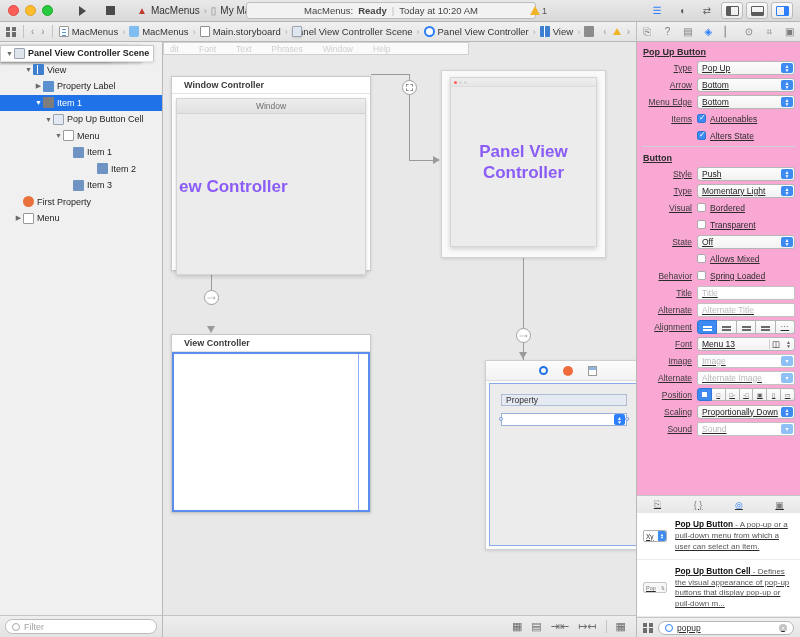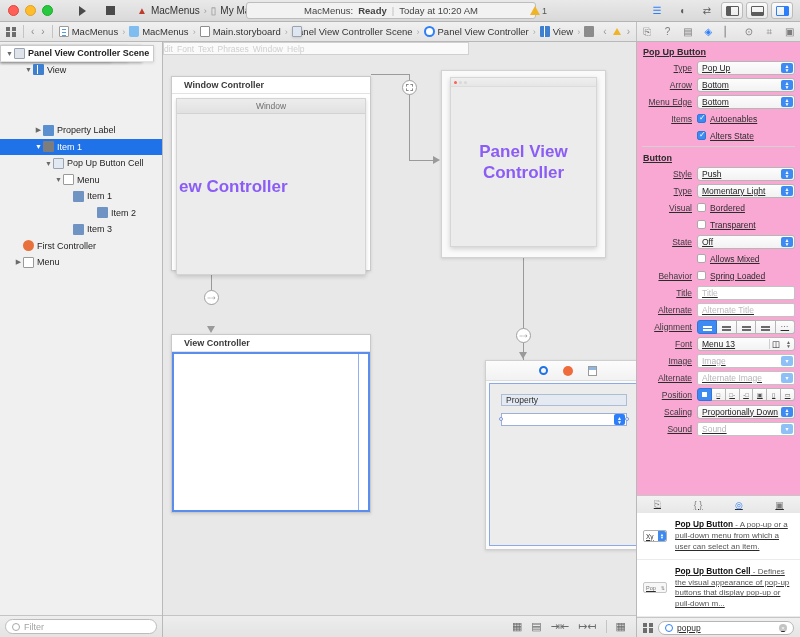--- a/index.html
+++ b/index.html
@@ -117,21 +117,21 @@
   .fcirc { width:8px;height:8px;border:1.2px solid #a9a9a9;border-radius:50%;flex:0 0 8px; }
 
   
   .canvaswrap { flex:1; position:relative; background:#e8e8e8; overflow:hidden; display:flex; flex-direction:column; min-width:0;}
   .canvas { flex:1; position:relative; overflow:hidden; }
   .cbottom { height:22px; flex:0 0 22px; border-top:1px solid #c4c4c4;
              background:linear-gradient(#eeeeee,#e3e3e3); display:flex; align-items:center; justify-content:flex-end; gap:9px; padding-right:10px; }
   .cbi { color:#6b6b6b; font-size:11px; display:flex; align-items:center; }
 
   .menubar-strip { position:absolute; left:0; top:0; width:306px; height:13px; background:#fafafa;
-                   border:1px solid #d0d0d0; display:flex; align-items:center; gap:4px; 
+                   border:1px solid #d0d0d0; display:flex; align-items:center; gap:20px; padding-left:6px;
                    font-size:8.5px; color:#cfcfcf; overflow:hidden; }
 
   .scene { position:absolute; background:#fff; border:1px solid #c9c9c9; box-shadow:0 1px 3px rgba(0,0,0,.12); }
   .scene .title { height:17px; display:flex; align-items:center; padding-left:12px;
                   font-size:9px; font-weight:bold; color:#3a3a3a; background:#fff; border-bottom:1px solid #e2e2e2;}
   .scene .body { background:#ececec; position:relative; }
   .ghost { position:absolute; inset:0; display:flex; align-items:center; justify-content:center;
            color:#8b5cf6; font-size:17px; font-weight:bold; text-align:center; line-height:1.25; }
 
   .win-scene { left:8px; top:34px; width:200px; height:195px; }
@@ -413,21 +413,21 @@
           <div class="orow" style="padding-left: 14px;">
             <span class="disc">▼</span>
             <span class="oic vcircle"></span>
             <span>Panel View Controller</span>
           </div>
           <div class="orow" style="padding-left: 24px;">
             <span class="disc">▼</span>
             <span class="oic view"></span>
             <span>View</span>
           </div>
-          <div class="orow" style="padding-left: 34px; margin-top: 44px;">
+          <div class="orow" style="padding-left: 34px;">
             <span class="disc">▶</span>
             <span class="oic label"></span>
             <span>Property Label</span>
           </div>
           <div class="orow sel" style="padding-left: 34px;">
             <span class="disc">▼</span>
             <span class="oic popup"></span>
             <span>Item 1</span>
           </div>
           <div class="orow" style="padding-left: 44px;">
@@ -451,21 +451,21 @@
             <span>Item 2</span>
           </div>
           <div class="orow" style="padding-left: 64px;">
             <span class="disc"></span>
             <span class="oic mitem"></span>
             <span>Item 3</span>
           </div>
           <div class="orow" style="padding-left: 14px;">
             <span class="disc"></span>
             <span class="oic resp"></span>
-            <span>First Controller</span>
+            <span>First Property</span>
           </div>
           <div class="orow" style="padding-left: 14px;">
             <span class="disc">▶</span>
             <span class="oic menu"></span>
             <span>Menu</span>
           </div>
         </div>
       <div class="filterbar">
         <div class="filterfield">
           <span class="fcirc"></span>

